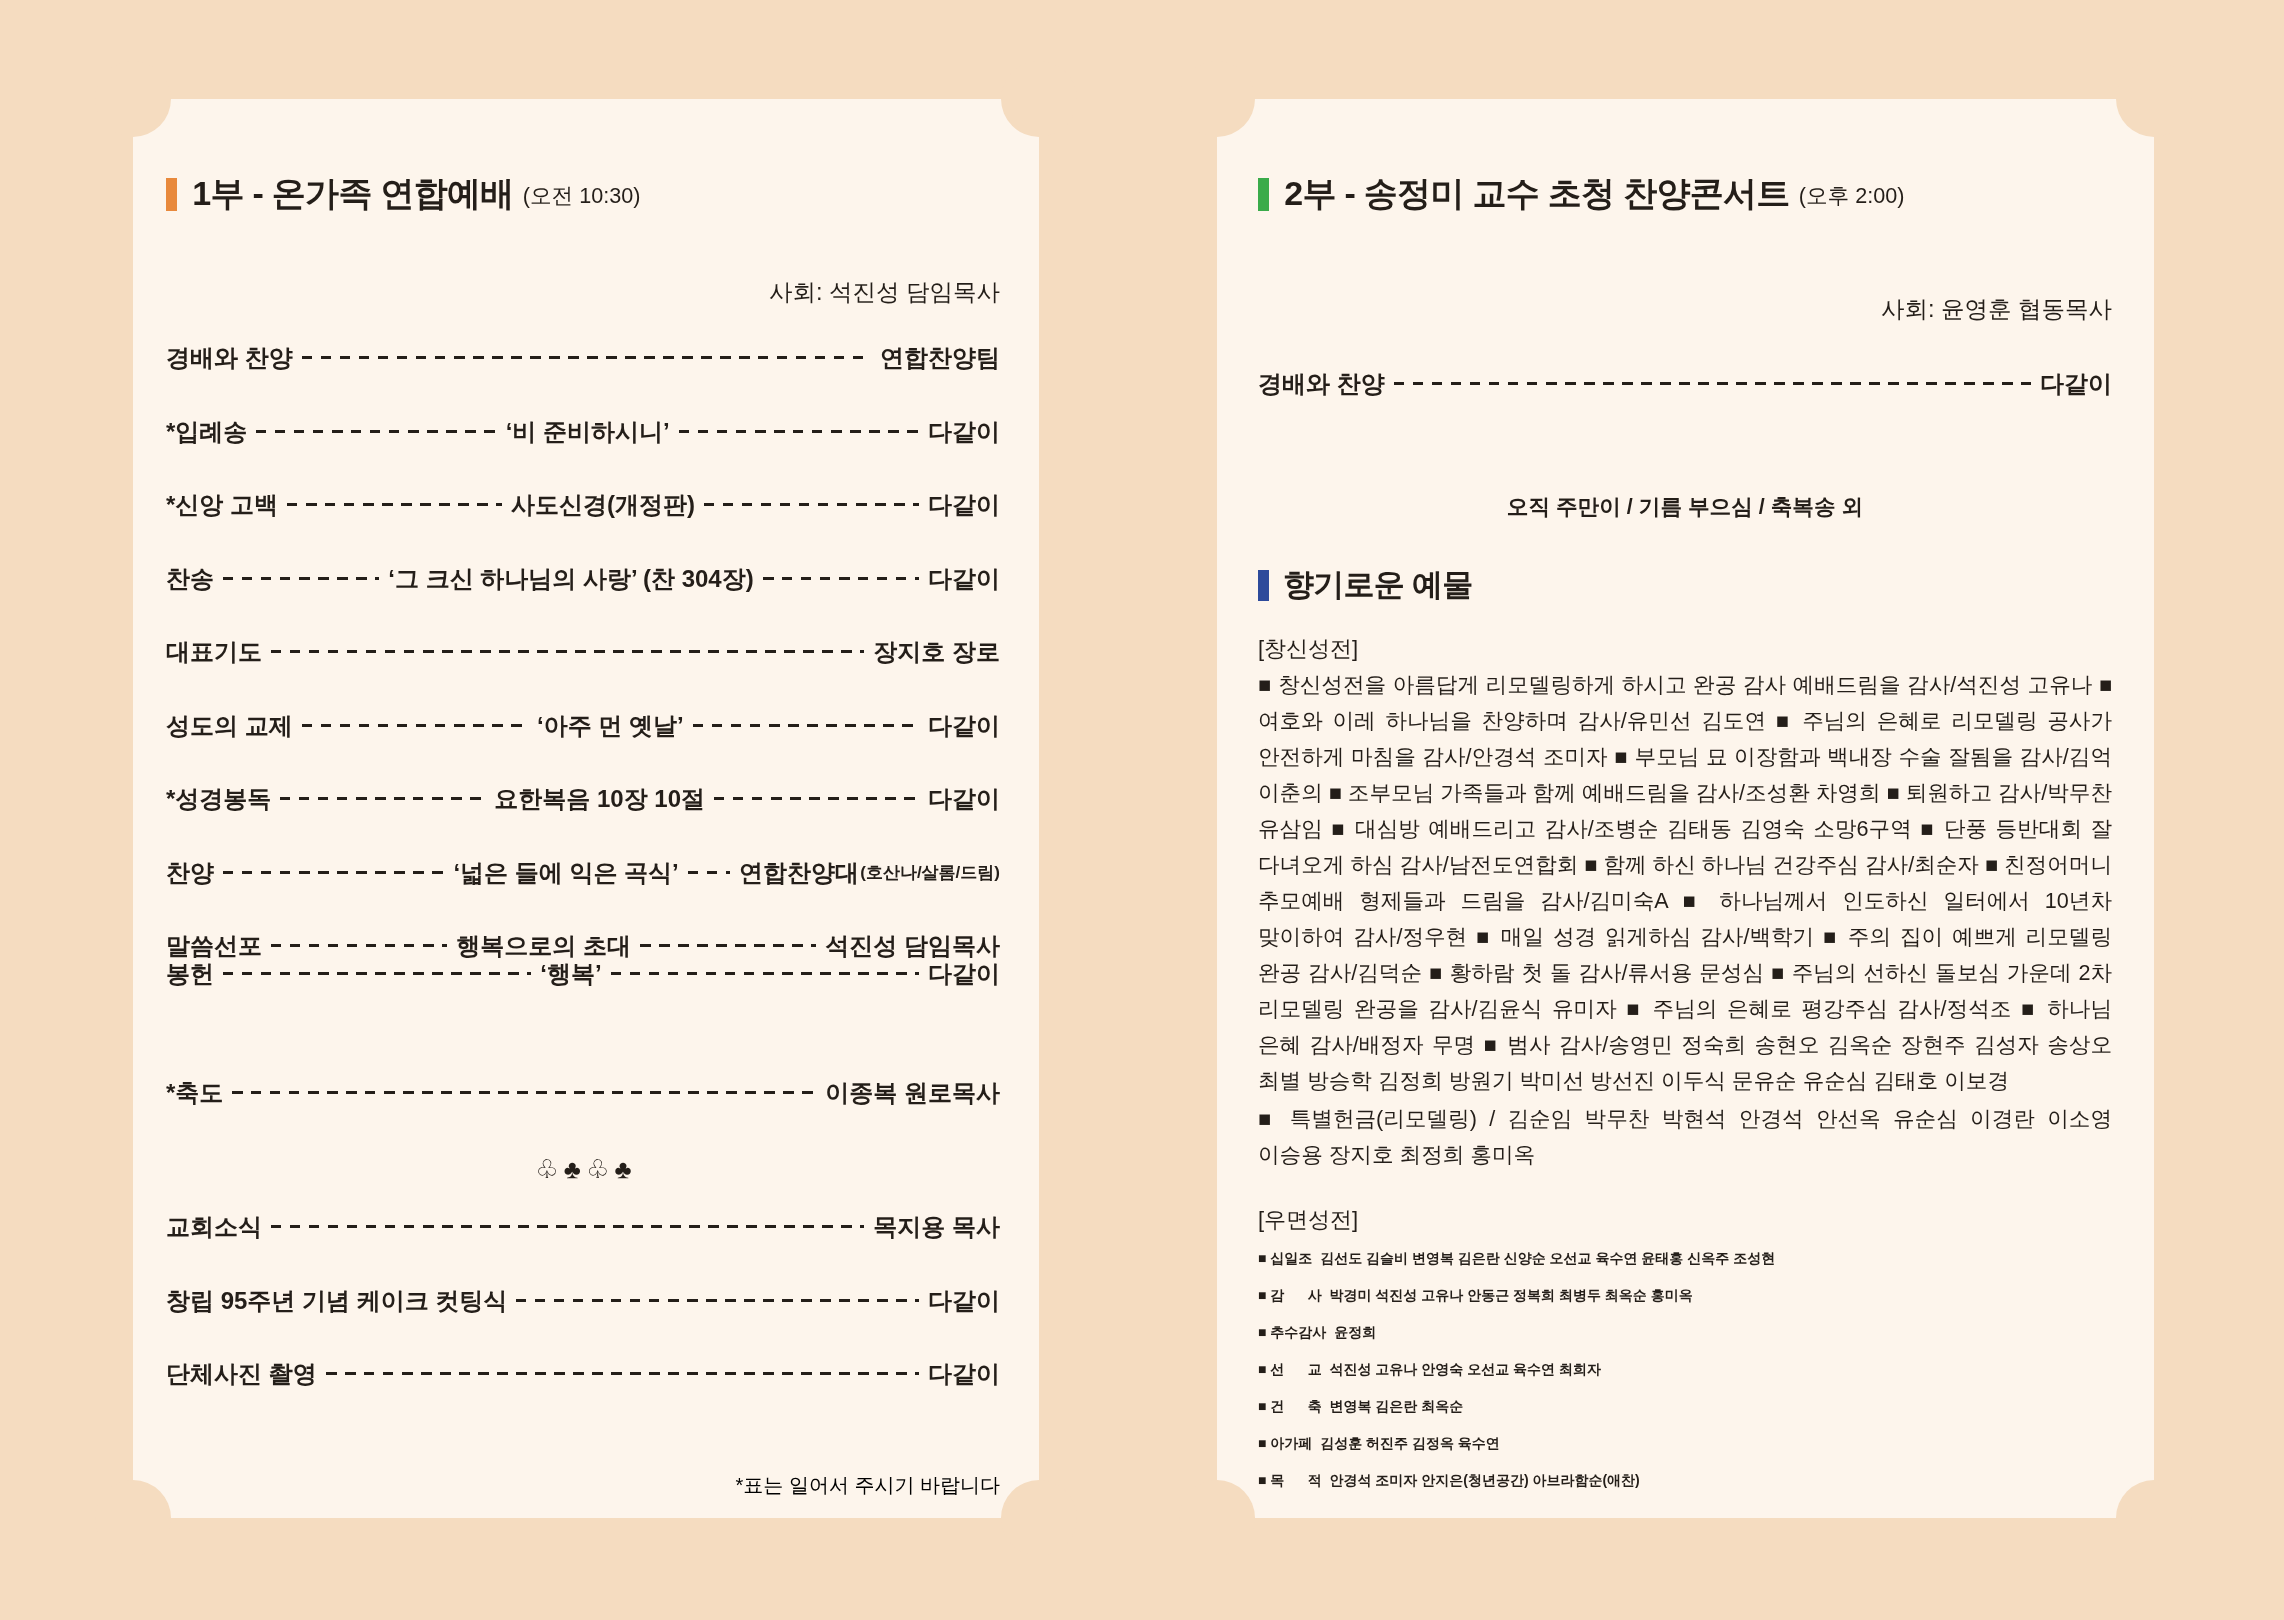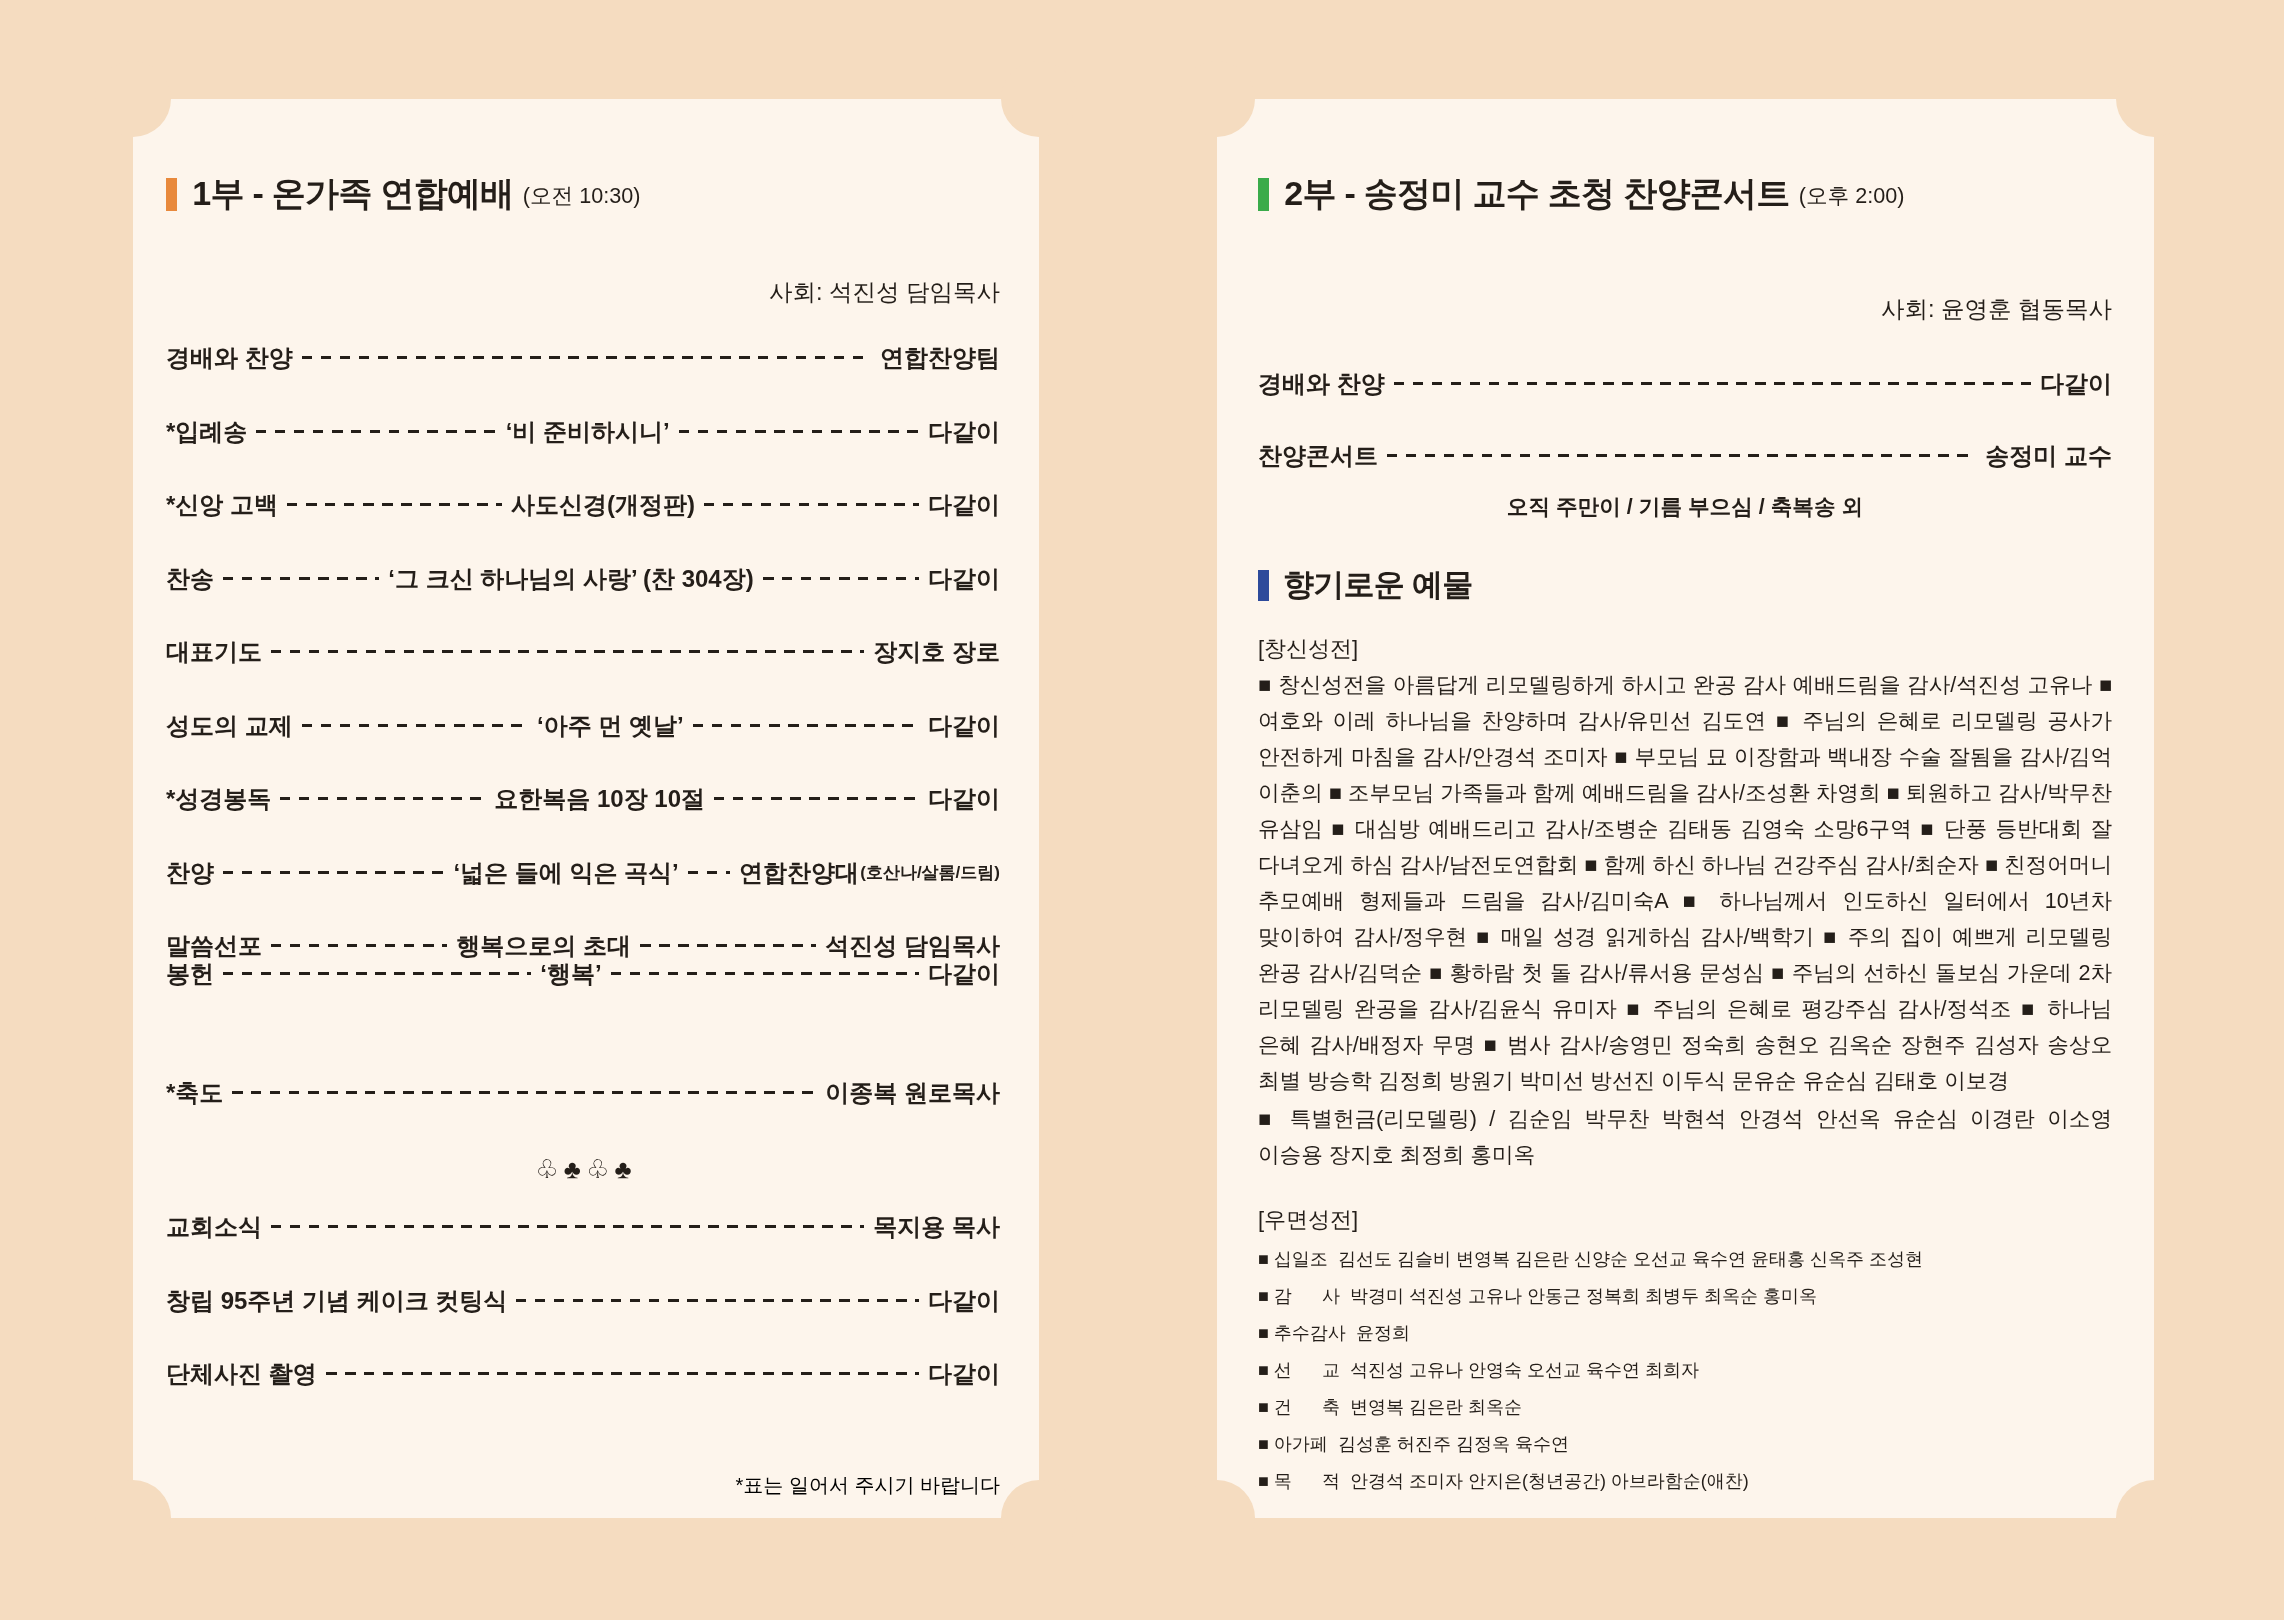--- a/index.html
+++ b/index.html
@@ -83,21 +83,21 @@
     font-size:22px;font-weight:500;
   }
   .flow-text{
     position:absolute;left:41px;right:42px;
     font-size:21.6px;font-weight:500;line-height:36px;
     text-align:justify;word-break:keep-all;overflow-wrap:anywhere;
   }
   .u-list{position:absolute;left:41px;right:42px;}
   .u-item{
     height:37px;display:flex;align-items:center;
-    font-size:18px;font-weight:400;white-space:pre;
+    font-size:14px;font-weight:700;white-space:pre;
   }
 </style>
 </head>
 <body>
 
 <div class="card card-left">
   <div class="notch tl"></div>
   <div class="notch tr"></div>
   <div class="notch bl"></div>
   <div class="notch br"></div>
@@ -229,25 +229,20 @@
   </div>
 
   <div class="mc-line" style="top:191px">사회: 윤영훈 협동목사</div>
 
   <div class="row" style="top:266px">
     <span>경배와 찬양</span>
     <span class="lead"></span>
     <span>다같이</span>
   </div>
 
-  <div class="row" style="top:338px">
-    <span>찬양콘서트</span>
-    <span class="lead"></span>
-    <span>송정미 교수</span>
-  </div>
 
   <div class="setlist" style="top:389px">오직 주만이 / 기름 부으심 / 축복송 외</div>
 
   <div class="section-title" style="top:465px">
     <span class="accent-bar" style="background-color: rgb(45, 74, 155);"></span>
     <span class="title-text">향기로운 예물</span>
   </div>
 
   <div class="bracket-label" style="top:531px">[창신성전]</div>
 

